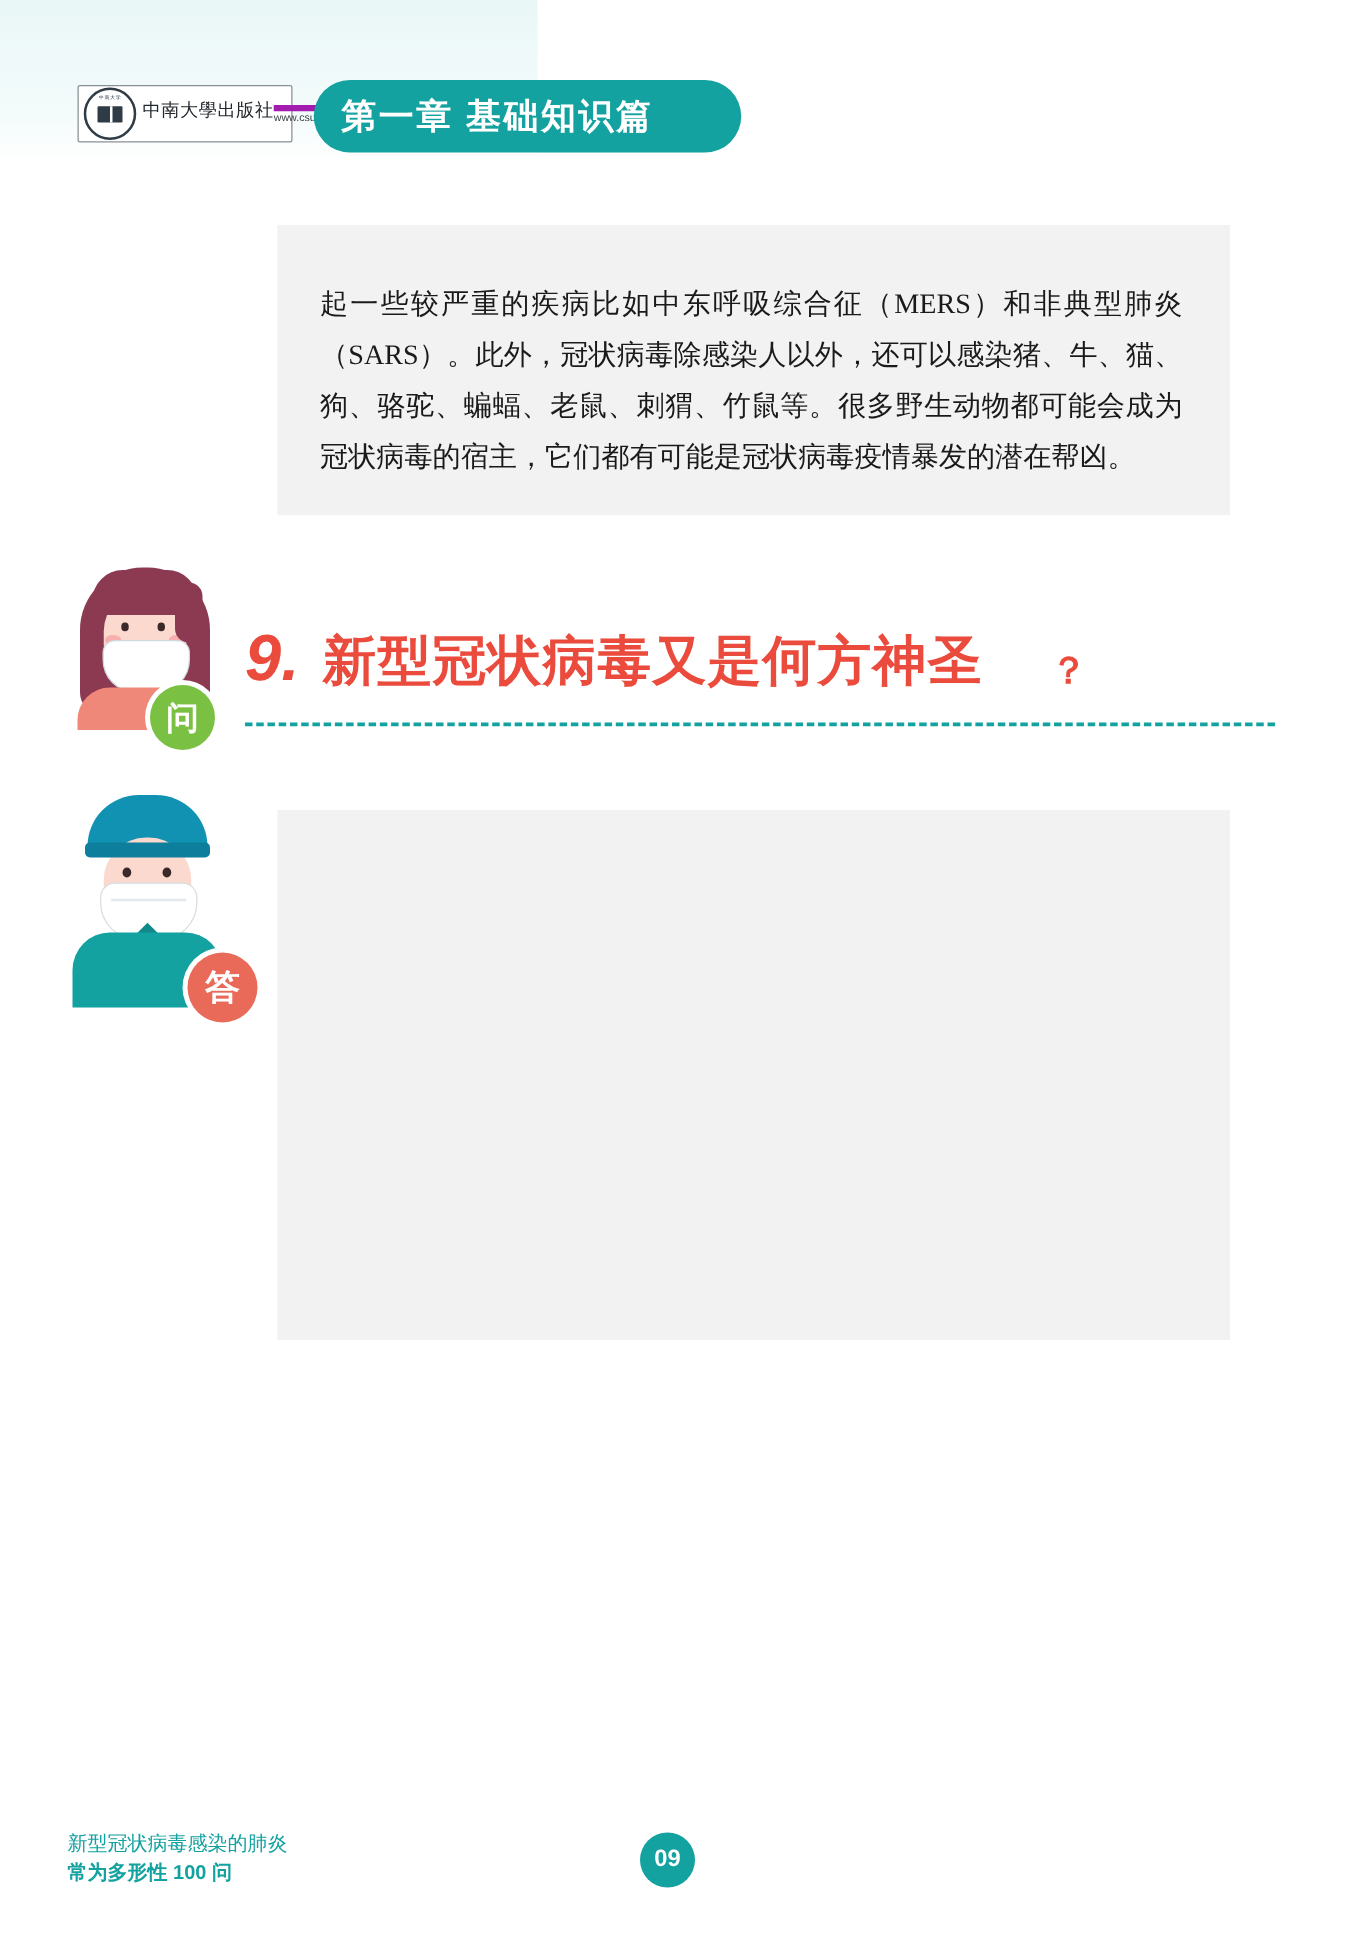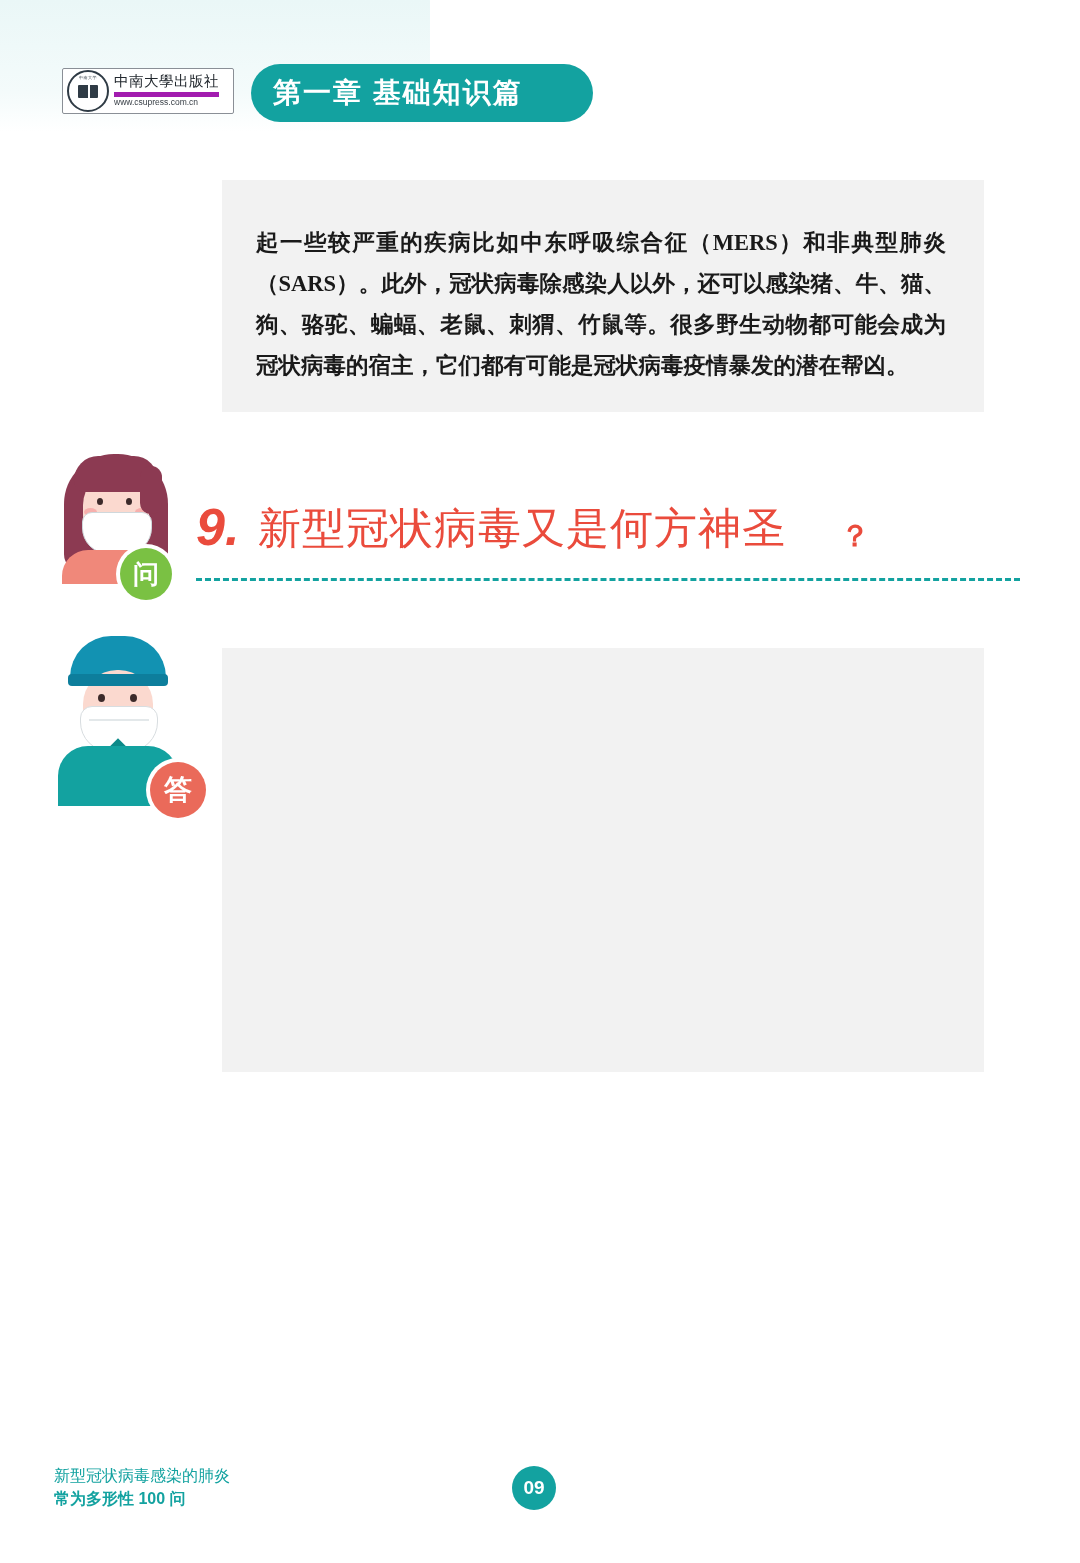--- a/index.html
+++ b/index.html
@@ -80,21 +80,21 @@
     right: 0;
     text-align: center;
     font-size: 4px;
     color: #2f3b45;
     letter-spacing: 0.5px;
     font-family: "Liberation Sans", sans-serif;
   }
   .logo-text {
     margin-left: 5px;
     display: flex;
-    flex-direction: column;
+    flex-direction: row;
     justify-content: center;
     line-height: 1.1;
   }
   .logo-name {
     font-size: 14.5px;
     color: #22282e;
     font-family: "Liberation Serif", serif;
     letter-spacing: 0.5px;
     white-space: nowrap;
   }
@@ -125,21 +125,20 @@
     font-family: "Liberation Sans", sans-serif;
     letter-spacing: 2px;
     padding-left: 22px;
   }
 
   
   .grey-box {
     position: absolute;
     background: #f2f2f2;
     box-sizing: border-box;
-    font-weight: bold;
   }
   .box-top {
     left: 222px;
     top: 180px;
     width: 762px;
     height: 232px;
     padding: 42px 38px 0 34px;
   }
   .box-answer {
     left: 222px;
@@ -169,21 +168,21 @@
     font-weight: bold;
     font-style: italic;
     color: #ea4b3c;
     font-family: "Liberation Sans", sans-serif;
   }
   .q-title {
     position: absolute;
     left: 258px;
     top: 500px;
     font-size: 43px;
-    font-weight: normal;
+    font-weight: bold;
     color: #ea4b3c;
     font-family: "Liberation Sans", sans-serif;
     letter-spacing: 1px;
     white-space: nowrap;
   }
   .q-mark {
     position: absolute;
     left: 840px;
     top: 516px;
     font-size: 30px;

